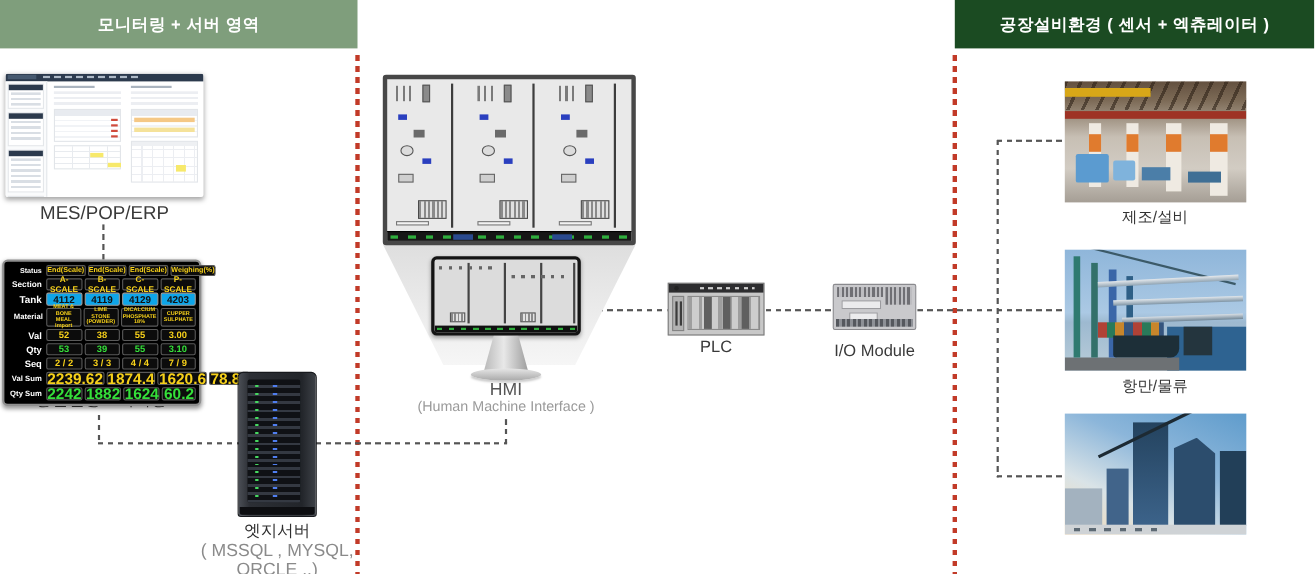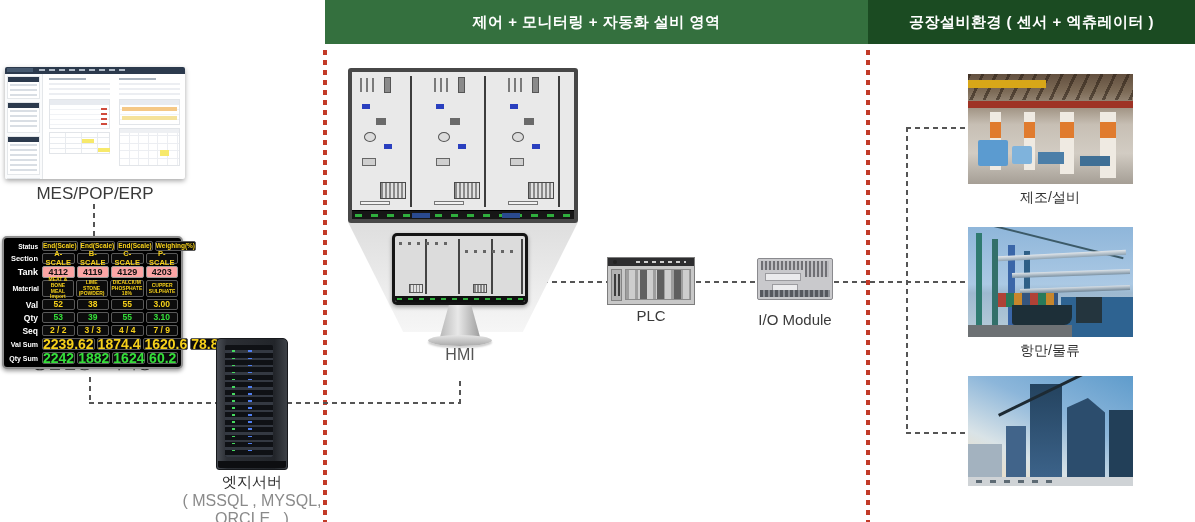--- a/index.html
+++ b/index.html
@@ -56,21 +56,21 @@
 
   
   .ptable{position:absolute;left:2px;top:236px;width:181px;background:#000;border:2px solid #8f8f8f;
           border-radius:5px;padding:3px;z-index:3;box-shadow:0 2px 4px rgba(0,0,0,.4);}
   .prow{display:grid;grid-template-columns:33px 1fr 1fr 1fr 1fr;gap:2px;margin-bottom:2px;}
   .prow:last-child{margin-bottom:0;}
   .ph{color:#fff;font-size:7px;font-weight:bold;display:flex;align-items:center;justify-content:flex-end;padding-right:2px;}
   .pc{border:1px solid #5a5a5a;border-radius:2px;background:#0c0c0c;display:flex;align-items:center;justify-content:center;
       font-weight:bold;text-align:center;line-height:1.15;}
   .y{color:#f7d11a;} .g{color:#35e03a;}
-  .wht{background:#fca5a5;color:#111;border-color:#9a9a9a;text-align:center;}
+  .wht{background:#0ea5e9;color:#111;border-color:#9a9a9a;text-align:center;}
   .h10{height:10px;font-size:6.5px;} .h11{height:11px;font-size:7.5px;} .h12{height:12px;font-size:9px;}
   .h16{height:17px;font-size:5px;padding:0 1px;} .hn{height:11px;font-size:8.5px;} .hs{height:12px;font-size:14px;}
 
   
   .rack{position:absolute;left:216px;top:338px;width:72px;height:132px;z-index:3;}
   .rack-body{position:absolute;inset:0;border-radius:5px 5px 3px 3px;border:1px solid #17191d;
              background:linear-gradient(90deg,#4a4e55,#2c2f35 14%,#22252a 82%,#3d4147);}
   .rack-face{position:absolute;left:9px;top:7px;width:48px;height:112px;background:#17191d;border-radius:2px;overflow:hidden;}
   .rack-slots{position:absolute;inset:0;background:repeating-linear-gradient(180deg,#0f1115 0 5px,#343942 5px 7.5px);}
   .led-g{position:absolute;left:7px;top:0;bottom:0;width:3px;
@@ -182,22 +182,22 @@
   .c-t4{position:absolute;left:141px;bottom:8px;width:24px;height:68px;background:#223f58;}
   .c-pole{position:absolute;left:30px;top:38px;width:150px;height:3px;background:#1d2a33;transform:rotate(-26deg);transform-origin:left top;}
   .c-street{position:absolute;left:0;right:0;bottom:0;height:9px;background:#cfd3d6;}
   .c-street i{position:absolute;left:8px;top:3px;width:80px;height:3px;background:repeating-linear-gradient(90deg,#5d6a74 0 6px,transparent 6px 14px);}
 </style>
 </head>
 <body>
 
 <div id="stage">
 
-  <div class="zone zone2">
-    <span>제어 + 모니터링 + 자동화 설비 영역</span>
+  <div class="zone zone1">
+    <span>모니터링 + 서버 영역</span>
   </div>
   <div class="zone zone3">
     <span>공장설비환경 ( 센서 + 엑츄레이터 )</span>
   </div>
 
   <div class="vred" style="left:323px;top:50px;height:472px;"></div>
   <div class="vred" style="left:866px;top:50px;height:472px;"></div>
 
   <div class="vdash" style="left:93px;top:204px;height:32px;"></div>
   <div class="vdash" style="left:89px;top:377px;height:26px;"></div>
@@ -394,20 +394,21 @@
           <i class="ms-bits2"></i>
         <i class="ms-rad" style="left:14px"></i>
           <i class="ms-rad" style="left:78px"></i>
         <div class="ms-bar"></div>
       </div>
     </div>
     <div class="mon-neck"></div>
     <div class="mon-base"></div>
   </div>
   <div class="lbl" style="left:410px;top:346px;width:100px;font-size:16px;color:#555;">HMI</div>
+  <div class="lbl" style="left:360px;top:362px;width:200px;font-size:13px;color:#9a9a9a;">(Human Machine Interface )</div>
 
   <div class="plc">
     <div class="plc-top">
         <i></i>
       </div>
     <div class="plc-dot"></div>
     <div class="plc-cpu">
         <i></i>
         <s></s>
       </div>

